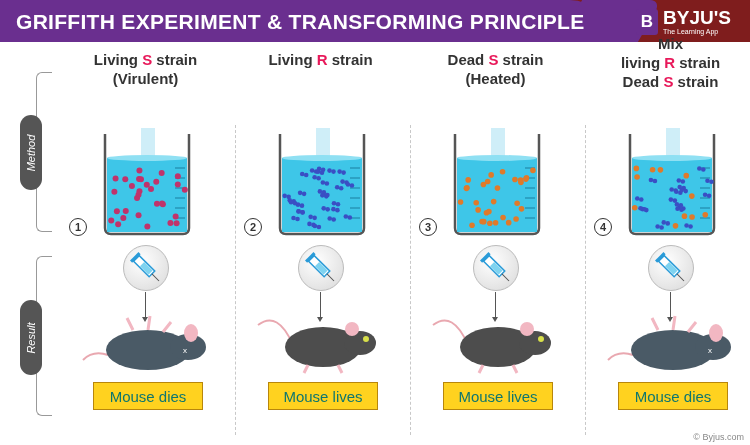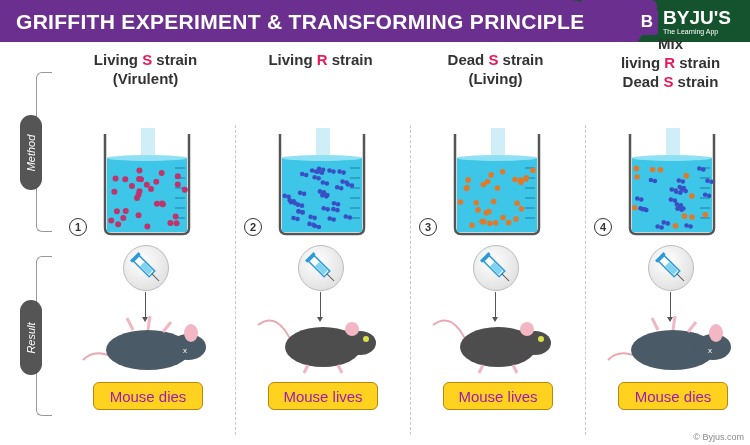--- a/index.html
+++ b/index.html
@@ -1,17 +1,17 @@
 <!DOCTYPE html>
 <html><head>
 <meta charset="utf-8">
 <style>
   * { box-sizing: border-box; margin: 0; padding: 0; }
   body { width: 750px; height: 445px; background: #ffffff; font-family: "Liberation Sans", sans-serif; position: relative; overflow: hidden; }
-  .header { position: absolute; left: 0; top: 0; width: 750px; height: 42px; background: #14532d; }
+  .header { position: absolute; left: 0; top: 0; width: 750px; height: 42px; background: #7f1d1d; }
   .header-band { position: absolute; left: 0; top: 0; width: 610px; height: 42px; background: #6a2f8f; border-top-right-radius: 40px 42px; border-bottom-right-radius: 0; }
   .header-band::after { content: ""; position: absolute; right: -40px; top: 0; width: 80px; height: 42px; background: #6a2f8f; transform: skewX(-30deg); border-top-right-radius: 12px; }
   .title { position: absolute; left: 16px; top: 10px; color: #ffffff; font-weight: bold; font-size: 21px; letter-spacing: 0.3px; z-index: 2; white-space: nowrap; }
   .logo { position: absolute; left: 636px; top: 8px; display: flex; align-items: center; gap: 5px; z-index: 3; }
   .logo-badge { width: 22px; height: 26px; background: #6a2f8f; border-radius: 3px; color: #fff; font-weight: bold; font-size: 17px; display: flex; align-items: center; justify-content: center; }
   .logo-text { display: flex; flex-direction: column; line-height: 1; }
   .logo-name { font-weight: bold; font-size: 19px; color: #ffffff; }
   .logo-tag { font-size: 7px; color: #ffffff; margin-top: 1px; }
   .bracket { position: absolute; left: 36px; border: 1px solid #999; border-right: none; border-radius: 6px 0 0 6px; width: 16px; }
   .side-label { position: absolute; left: 20px; width: 22px; background: #555; color: #fff; font-style: italic; font-size: 11px; border-radius: 11px; display: flex; align-items: center; justify-content: center; }
@@ -19,21 +19,21 @@
   .divider { position: absolute; top: 125px; height: 310px; border-left: 1px dashed #c8c8c8; }
   .col { position: absolute; top: 50px; width: 165px; text-align: center; }
   .col-title { font-weight: bold; color: #333; font-size: 15px; line-height: 19px; }
   .col-title .hl { color: #e8195a; }
   .beaker { position: absolute; left: 38px; top: 78px; width: 92px; height: 108px; }
   .step-num { position: absolute; left: 6px; top: 168px; width: 18px; height: 18px; border: 1.5px solid #333; border-radius: 50%; font-size: 11px; font-weight: bold; color: #333; display: flex; align-items: center; justify-content: center; background: #fff; }
   .syringe-circle { position: absolute; left: 60px; top: 195px; width: 46px; height: 46px; border-radius: 50%; background: radial-gradient(circle at 40% 35%, #ffffff, #d8d8d8); border: 1px solid #bbb; }
   .arrow { position: absolute; left: 82px; top: 242px; width: 1px; height: 26px; background: #555; }
   .arrow::after { content: ""; position: absolute; left: -3px; bottom: -4px; border-left: 3.5px solid transparent; border-right: 3.5px solid transparent; border-top: 5px solid #555; }
   .mouse { position: absolute; left: 10px; top: 255px; width: 150px; height: 70px; }
-  .result-btn { position: absolute; left: 30px; top: 332px; width: 110px; height: 28px; background: #ffd21f; border: 1.5px solid #b8860b; border-radius: 6px; color: #a21caf; font-size: 15px; display: flex; align-items: center; justify-content: center; }
+  .result-btn { position: absolute; left: 30px; top: 332px; width: 110px; height: 28px; background: #ffd21f; border: 1.5px solid #b8860b; border-radius: 0; color: #0f766e; font-size: 15px; display: flex; align-items: center; justify-content: center; }
   .footer { position: absolute; right: 6px; bottom: 3px; font-size: 9px; color: #888; display: flex; align-items: flex-start; gap: 3px; }
 </style>
 </head>
 <body>
 
 <div class="header">
   <div class="header-band"></div>
   <div class="title">GRIFFITH EXPERIMENT &amp; TRANSFORMING PRINCIPLE</div>
   <div class="logo">
     <div class="logo-badge">B</div>
@@ -221,21 +221,21 @@
     <ellipse cx="112" cy="38" rx="16" ry="12" fill="#4d4d4d"></ellipse>
     <circle cx="104" cy="24" r="7" fill="#f2b7c2"></circle>
     <circle cx="118" cy="34" r="3" fill="#d8e04a"></circle>
     <path d="M60 60 l-4 8 M90 60 l4 8" stroke="#f2b7c2" stroke-width="3"></path>
   </svg>
       <div class="result-btn">Mouse lives</div>
     </div>
     <div class="col" style="left: 413px;">
       <div class="col-title">
       <div><span>Dead </span><span class="hl">S</span><span> strain</span></div>
-      <div>(Living)</div>
+      <div>(Heated)</div>
     </div>
       <svg class="beaker" viewBox="0 0 92 108">
     <rect x="40" y="0" width="14" height="30" fill="#cfeef8"></rect>
     <path d="M4 6 L4 100 Q4 106 10 106 L82 106 Q88 106 88 100 L88 6" fill="none" stroke="#555" stroke-width="2.5"></path>
     <rect x="6" y="30" width="80" height="74" fill="#3ec6e8"></rect>
     <ellipse cx="46" cy="30" rx="40" ry="3" fill="#8fe0f3"></ellipse>
     <line x1="74" y1="40" x2="84" y2="40" stroke="#1a7fa0" stroke-width="1"></line>
         <line x1="74" y1="50" x2="84" y2="50" stroke="#1a7fa0" stroke-width="1"></line>
         <line x1="74" y1="60" x2="84" y2="60" stroke="#1a7fa0" stroke-width="1"></line>
         <line x1="74" y1="70" x2="84" y2="70" stroke="#1a7fa0" stroke-width="1"></line>

